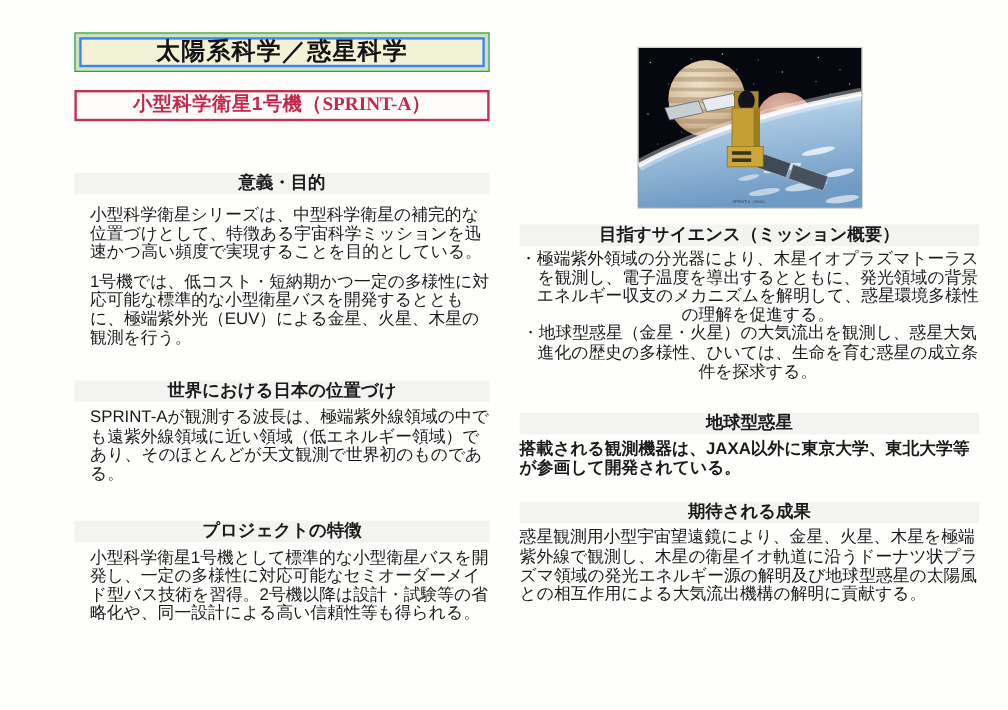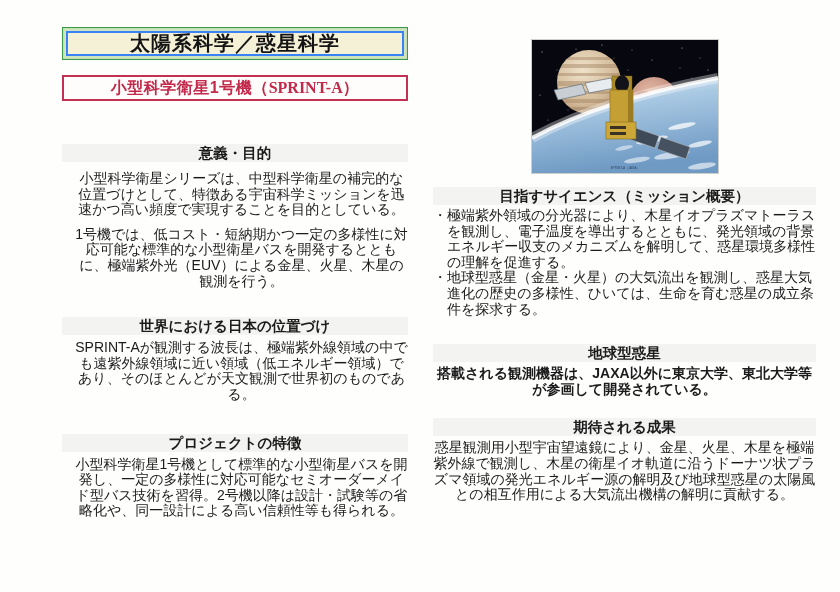--- a/index.html
+++ b/index.html
@@ -24,31 +24,31 @@
     margin-top:15px;border:2px solid #c43054;background:#fffdfb;
     text-align:center;font-weight:bold;font-size:16px;line-height:22px;
     color:#c2294b;letter-spacing:.5px;
   }
   .title-box .en{font-family:"Liberation Serif","DejaVu Serif",serif;letter-spacing:0;}
   .sec-heading{
     text-align:center;font-weight:bold;font-size:14.5px;line-height:18px;
     background:rgba(150,148,138,0.10);
   }
   .body-text{
-    font-size:14px;line-height:15.6px;text-align:center;color:#1b1b1b;
+    font-size:14px;line-height:15.6px;text-align:left;color:#1b1b1b;
   }
   .col-left .body-text{padding-left:13px;width:333px;}
   .s1{margin-top:43px;} .s1 .body-text{margin-top:9px;}
   .s2{margin-top:28px;} .s2 .body-text{margin-top:5px;}
   .s3{margin-top:31px;} .s3 .body-text{margin-top:5px;}
   
   .col-right{position:absolute;left:433px;top:39px;width:383px;}
   .sat-figure{width:186px;height:133px;margin:0 auto;display:block;border:1px solid #cfcfc9;}
   .science-heading{margin-top:13px;}
-  .bullets{margin-top:3px;}
+  .bullets{margin-top:3px;text-align:center;}
   .bullet{
     font-size:14px;line-height:15.6px;
     padding-left:14px;text-indent:-14px;
   }
   .org-heading{margin-top:27px;}
   .org-body{margin-top:4px;font-weight:bold;}
   .out-heading{margin-top:21px;}
   .out-body{margin-top:4px;}
 </style>
 </head>

